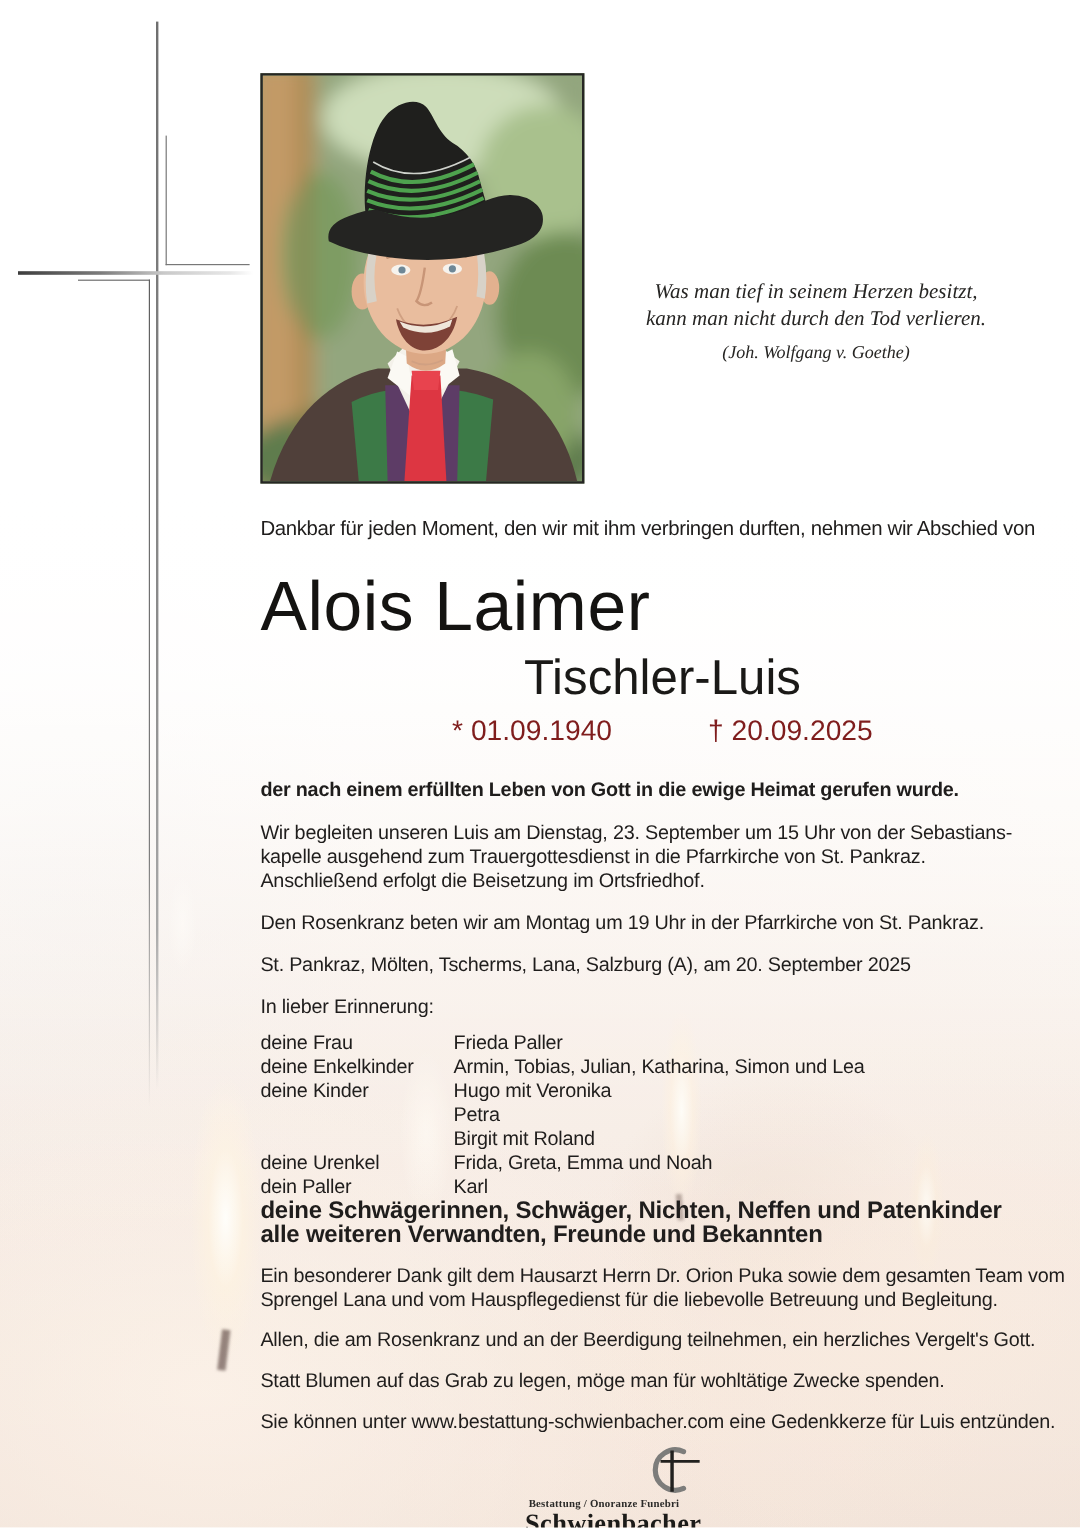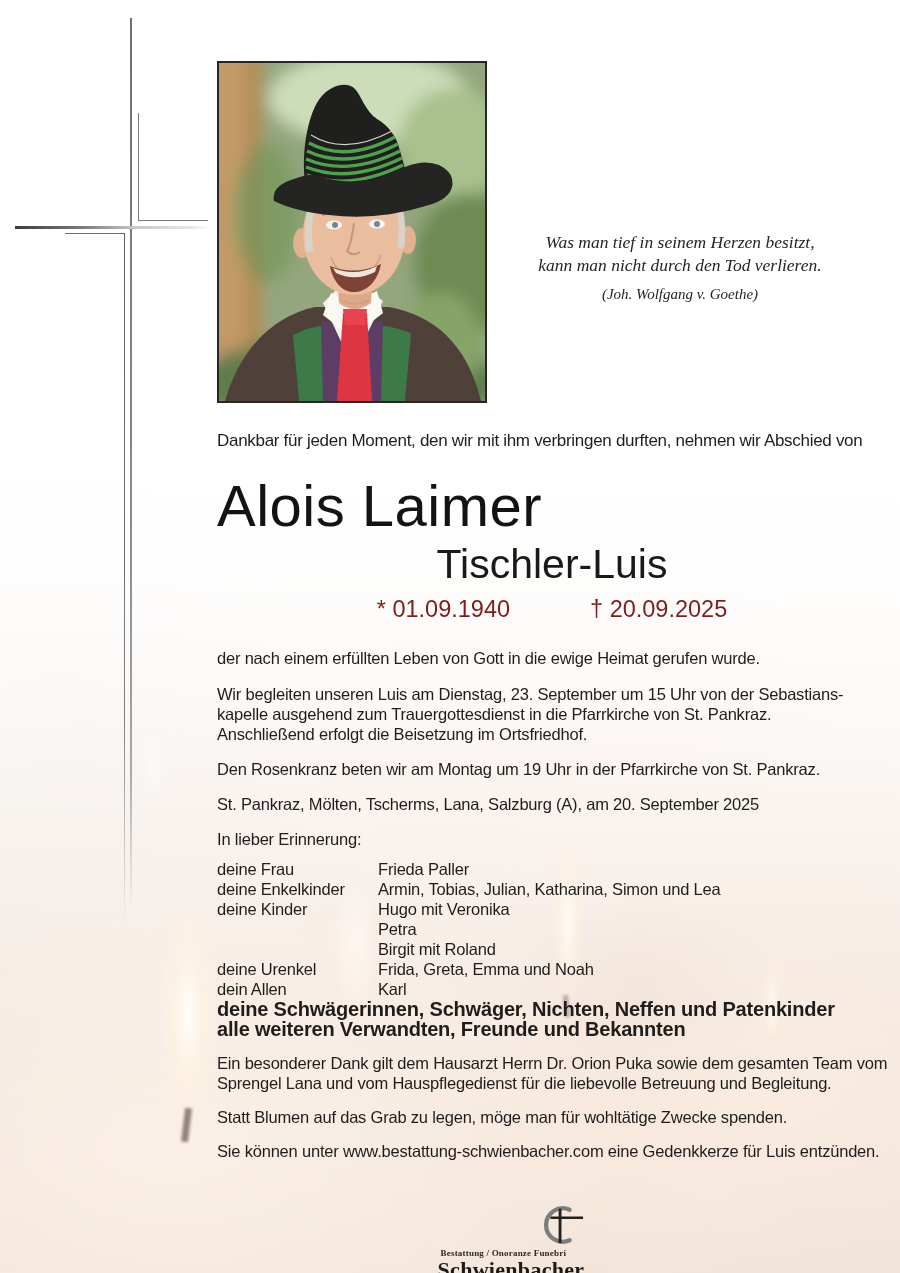--- a/index.html
+++ b/index.html
@@ -52,21 +52,21 @@
   .quote-attr{margin-top:9px;font-size:15px;}
   
   .main-col{position:absolute;left:217px;top:430px;width:670px;}
   .intro{font-size:17px;line-height:22px;letter-spacing:-0.3px;white-space:nowrap;}
   .deceased-name{margin-top:22px;text-align:left;font-size:58px;line-height:64px;
     font-weight:400;letter-spacing:0.5px;color:#141311;}
   .deceased-nick{margin-top:6px;text-align:center;font-size:41px;line-height:40px;color:#1a1917;}
   .dates-row{margin-top:12px;display:flex;justify-content:center;gap:80px;
     font-size:23.5px;line-height:26px;color:#7f1d1d;}
   .body-par{margin-top:16px;font-size:16.5px;line-height:20px;letter-spacing:-0.2px;white-space:nowrap;}
-  .body-par.first{margin-top:26px;}
+  .body-par.first{margin-top:26px;font-weight:bold;}
   .body-par.tight{margin-top:15px;}
   
   .mem-heading{margin-top:15px;font-size:16.5px;line-height:20px;letter-spacing:-0.2px;}
   .mem-table{margin-top:10px;font-size:16.5px;line-height:20px;letter-spacing:-0.2px;}
   .mem-row{display:flex;}
   .mem-label{width:161px;flex:0 0 161px;white-space:nowrap;}
   .mem-names{white-space:nowrap;}
   .mem-extra{font-size:20px;line-height:20px;letter-spacing:-0.2px;white-space:nowrap;font-weight:bold;}
   .thanks{margin-top:14px;font-size:16.5px;line-height:20px;letter-spacing:-0.2px;white-space:nowrap;}
   
@@ -198,27 +198,28 @@
     </div>
     <div class="mem-row">
       <div class="mem-label">deine Kinder</div>
       <div class="mem-names">Hugo mit Veronika<br>Petra<br>Birgit mit Roland</div>
     </div>
     <div class="mem-row">
       <div class="mem-label">deine Urenkel</div>
       <div class="mem-names">Frida, Greta, Emma und Noah</div>
     </div>
     <div class="mem-row">
-      <div class="mem-label">dein Allen</div>
+      <div class="mem-label">dein Paller</div>
       <div class="mem-names">Karl</div>
     </div>
     <div class="mem-extra">deine Schwägerinnen, Schwäger, Nichten, Neffen und Patenkinder<br>alle weiteren Verwandten, Freunde und Bekannten</div>
   </div>
 
   <div class="thanks">Ein besonderer Dank gilt dem Hausarzt Herrn Dr. Orion Puka sowie dem gesamten Team vom<br>Sprengel Lana und vom Hauspflegedienst für die liebevolle Betreuung und Begleitung.</div>
+  <div class="thanks">Allen, die am Rosenkranz und an der Beerdigung teilnehmen, ein herzliches Vergelt's Gott.</div>
   <div class="thanks">Statt Blumen auf das Grab zu legen, möge man für wohltätige Zwecke spenden.</div>
   <div class="thanks">Sie können unter www.bestattung-schwienbacher.com eine Gedenkkerze für Luis entzünden.</div>
 </div>
 
 <div class="footer">
   <svg class="logo-icon" viewBox="0 0 48 44" xmlns="http://www.w3.org/2000/svg">
     <path d="M33,6 A17.5,17.5 0 1 0 33,38" stroke="#7d7d7b" stroke-width="4.5" fill="none" stroke-linecap="round"></path>
     <path d="M23,5 L23,41" stroke="#22211f" stroke-width="3"></path>
     <path d="M13,14.5 L47,14.5" stroke="#22211f" stroke-width="2.6"></path>
   </svg>

